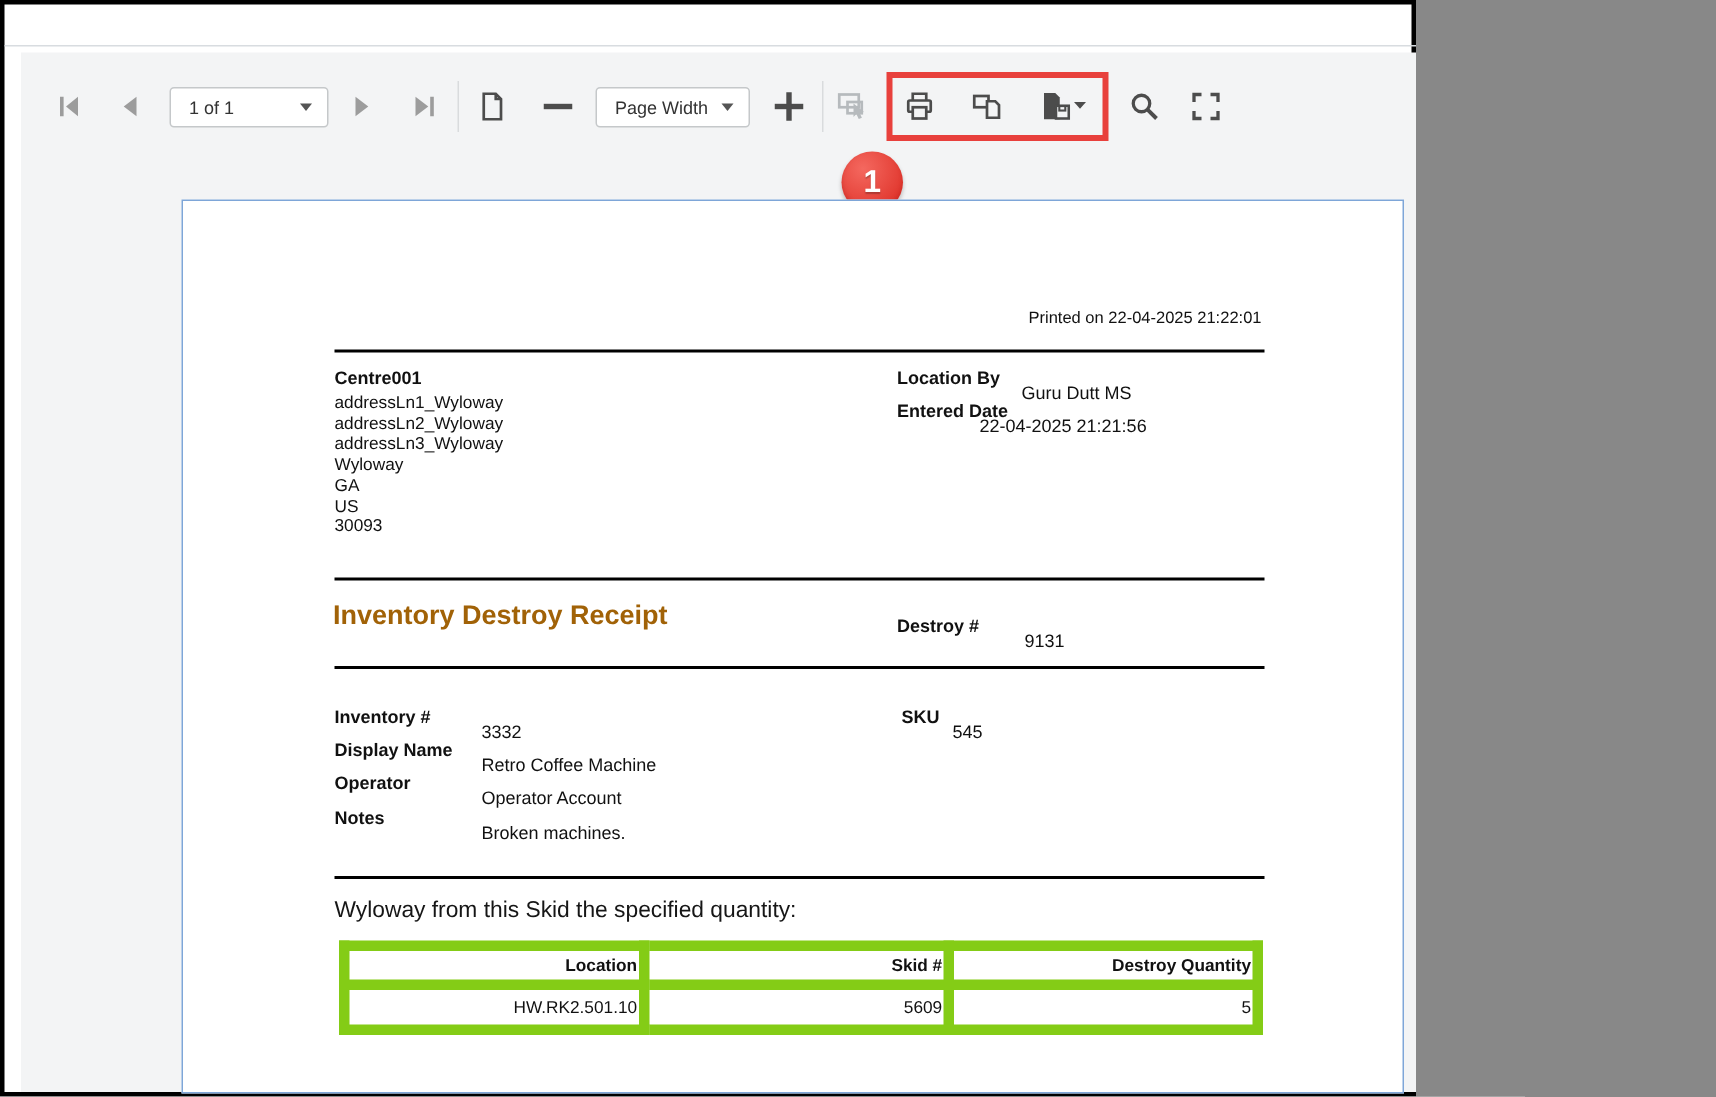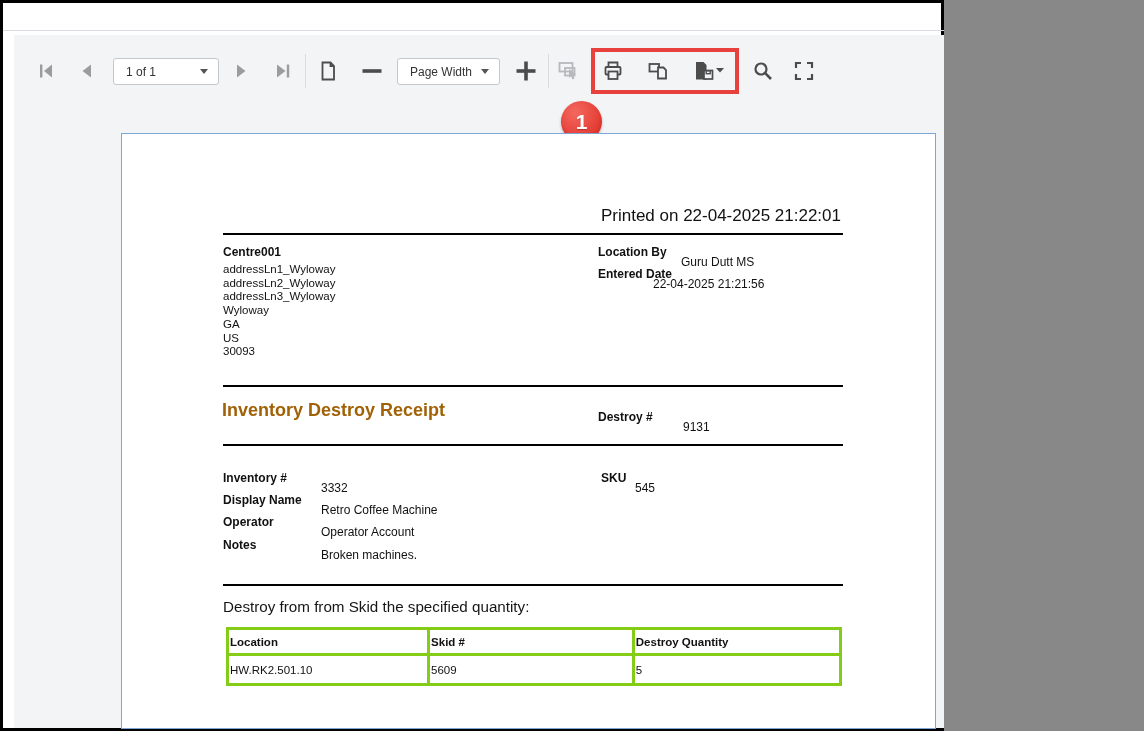--- a/index.html
+++ b/index.html
@@ -38,26 +38,26 @@
   .side-strip{position:absolute;left:1062px;top:35px;width:50px;height:25px;background:#ececed;display:flex;align-items:center;justify-content:flex-end;padding-right:6px;cursor:pointer;}
   .side-panel{position:absolute;left:1062px;top:60px;width:50px;height:668px;background:#656565;}
   .gear-btn{position:absolute;left:1064px;top:62px;width:47px;height:45px;background:#4b4b4b;border:3px solid #e8403c;display:flex;align-items:center;justify-content:center;cursor:pointer;}
   .side-search{position:absolute;left:1074px;top:117px;width:27px;height:27px;display:flex;align-items:center;justify-content:center;cursor:pointer;}
   
   .page{position:absolute;left:121px;top:133px;width:815px;height:596px;background:#fff;border:1px solid #7ea6d8;}
   .page .abs{position:absolute;}
   .rule{position:absolute;left:101px;width:620px;height:0;border-top:2px solid #000;}
   .lbl{font-weight:bold;font-size:12px;color:#111;}
   .val{font-size:12px;color:#111;margin-top:10px;}
-  .small{font-size:17px;color:#111;}
+  .small{font-size:11px;color:#111;}
   .doc-title{font-size:18px;font-weight:bold;color:#a16207;}
   .caption{font-size:15.2px;color:#161616;}
   .addr{font-size:11.5px;line-height:13.7px;color:#111;white-space:pre-line;}
   table.skid{position:absolute;left:104px;top:493px;width:616px;border-collapse:collapse;table-layout:fixed;}
-  table.skid th, table.skid td{border:3px solid #84cc16;text-align:left;font-size:11.5px;color:#111;}
+  table.skid th, table.skid td{border:7px solid #84cc16;text-align:right;font-size:11.5px;color:#111;}
   table.skid th{height:26px;font-weight:bold;}
   table.skid td{height:30px;font-weight:normal;margin-left:40px;}
   svg{display:block;}
 </style>
 </head>
 <body>
 
 <div class="stage">
 
   <div class="hdr-line"></div>
@@ -270,21 +270,21 @@
     <div class="abs val" style="left:199px;top:359px">Retro Coffee Machine</div>
 
     <div class="abs lbl" style="left:101px;top:381px">Operator</div>
     <div class="abs val" style="left:199px;top:381px">Operator Account</div>
 
     <div class="abs lbl" style="left:101px;top:404px">Notes</div>
     <div class="abs val" style="left:199px;top:404px">Broken machines.</div>
 
     <div class="rule" style="top:450px"></div>
 
-    <div class="abs caption" style="left:101px;top:464px">Destroy from from Skid the specified quantity:</div>
+    <div class="abs caption" style="left:101px;top:464px">Wyloway from this Skid the specified quantity:</div>
 
     <table class="skid">
       <colgroup>
           <col style="width:32.8%">
           <col style="width:33.4%">
           <col style="width:33.8%">
         </colgroup>
       <tbody>
           <tr>
         <th>Location</th>

